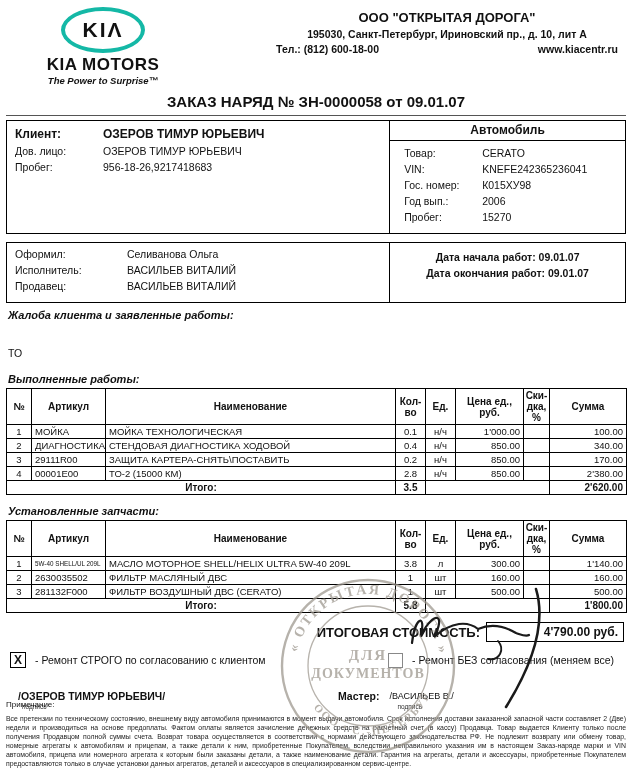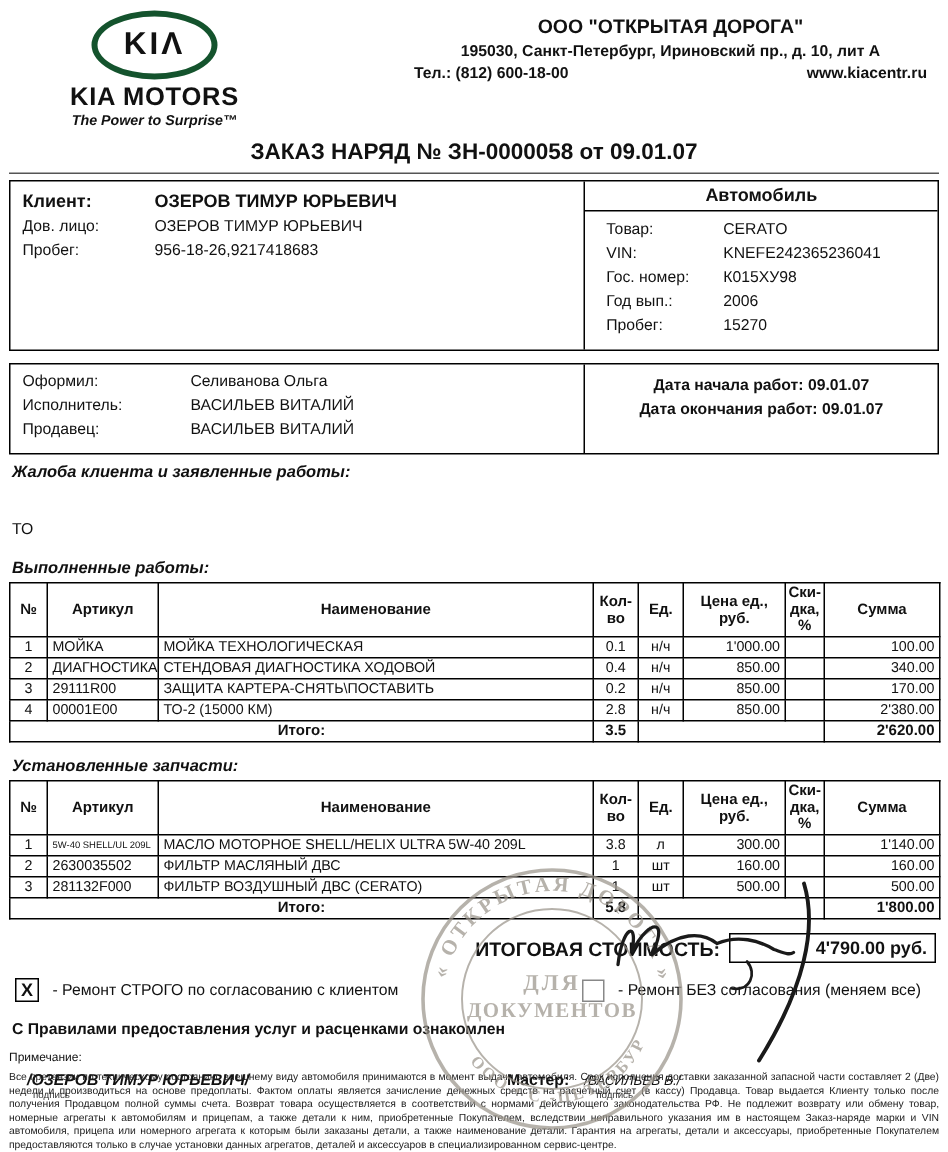--- a/index.html
+++ b/index.html
@@ -7,21 +7,21 @@
   body {
     width:632px; height:768px; overflow:hidden; position:relative;
     font-family:"Liberation Sans", sans-serif; color:#111;
   }
   .page { padding:5px 6px 0 6px; }
 
   
   .hdr { display:flex; justify-content:space-between; padding:2px 4px 0 22px; height:82px; }
   .logo-col { width:150px; text-align:center; }
   .logo-ellipse {
-    width:84px; height:46px; border:4px solid #14532d; border-radius:50%;
+    width:84px; height:46px; border:4px solid #14b8a6; border-radius:50%;
     display:flex; align-items:center; justify-content:center; margin:0 auto;
   }
   .logo-ellipse span { font-weight:bold; font-size:21px; letter-spacing:2px; }
   .logo-name { font-weight:bold; font-size:17px; letter-spacing:0.5px; margin-top:2px; }
   .logo-slogan { font-style:italic; font-weight:bold; font-size:9.5px; }
   .co-col { width:350px; text-align:center; padding-top:3px; }
   .co-name { font-weight:bold; font-size:13px; }
   .co-addr { font-weight:bold; font-size:10.5px; margin-top:3px; }
   .co-line { display:flex; justify-content:space-between; font-weight:bold; font-size:10.5px; margin-top:3px; padding:0 4px; }
 
@@ -71,21 +71,21 @@
   .chk-item { display:flex; align-items:center; font-size:10.5px; }
   .chk-box { width:16px; height:16px; border:1.8px solid #000; display:flex; align-items:center; justify-content:center; font-weight:bold; font-size:12px; margin-right:9px; }
   .chk-box-empty { border:1.4px solid #888; width:15px; height:15px; }
   .rules { font-weight:bold; font-size:10.5px; margin:12px 0 0 2px; }
 
   
   .sig-row { display:flex; margin:20px 0 0 2px; position:relative; }
   .sig-line-wrap { position:relative; display:inline-block; }
   .sig-line { border-bottom:1.6px solid #000; width:118px; height:13px; }
   .sig-caption { position:absolute; left:14px; top:15px; font-size:6.5px; color:#333; }
-  .sig-name { font-weight:bold; font-size:10.5px; margin-left:10px; padding-top:2px;font-style:italic; }
+  .sig-name { font-weight:bold; font-size:10.5px; margin-left:10px; padding-top:2px; }
   .sig-left { display:flex; width:330px; }
   .sig-right { display:flex; }
   .master-label { font-weight:bold; font-size:10.5px; margin-right:4px; padding-top:2px; }
   .master-name { font-size:9px; margin-left:6px; padding-top:3px; font-weight:normal; }
 
   
   .note { position:absolute; left:6px; right:6px; top:700px; }
   .note-label { font-size:8px; margin-bottom:5px; }
   .note-text { font-size:6.9px; line-height:9px; text-align:justify; color:#222; }
 
@@ -338,21 +338,20 @@
     <div class="chk-item">
       <span class="chk-box">X</span>
       <span>-  Ремонт СТРОГО по согласованию с клиентом</span>
     </div>
     <div class="chk-item" style="margin-right:10px;">
       <span class="chk-box chk-box-empty"></span>
       <span>-  Ремонт БЕЗ согласования (меняем все)</span>
     </div>
   </div>
 
-  <div class="rules">С Правилами предоставления услуг и расценками ознакомлен</div>
 
   <div class="sig-row">
     <div class="sig-left">
       <span class="sig-line-wrap">
         <span class="sig-line"></span>
         <span class="sig-caption">подпись</span>
       </span>
       <span class="sig-name">/ОЗЕРОВ ТИМУР ЮРЬЕВИЧ/</span>
     </div>
     <div class="sig-right">

